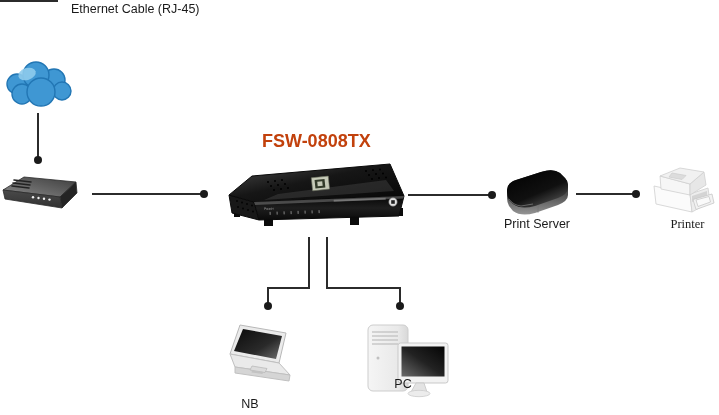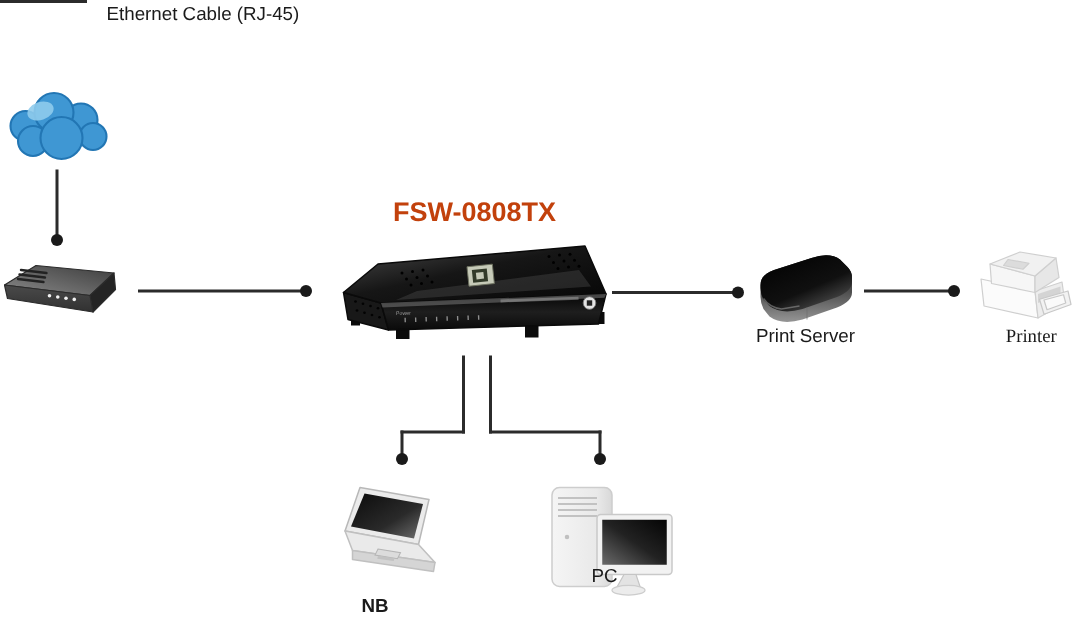--- a/index.html
+++ b/index.html
@@ -235,21 +235,21 @@
       </g>
       <polygon points="21,11 60,18 54,41 12,33" fill="url(#nbscr)"></polygon>
       <g stroke="#c0c0c0" stroke-width="1" stroke-linejoin="round">
         <polygon points="8,36 57,45 68,57 13,49" fill="#eaeaea"></polygon>
         <polygon points="13,49 68,57 67,63 13,55" fill="#d5d5d5"></polygon>
       </g>
       <polygon points="30,48 45,50.5 43,54.5 28,52" fill="#dcdcdc" stroke="#b5b5b5" stroke-width="0.7"></polygon>
       <polygon points="30,52.5 41,54 40.5,56 29.5,54.5" fill="#c2c2c2"></polygon>
     </svg>
   </div>
-  <div class="label center" style="left:222px;top:397px;width:56px;font-weight:bold;">NB</div>
+  <div class="label center" style="left:222px;top:397px;width:56px;">NB</div>
 
   <div class="abs" style="left:358px;top:314px;">
     <svg width="92" height="94" viewBox="0 0 92 94">
       <defs>
         <linearGradient id="tower" x1="0" y1="0" x2="1" y2="0">
           <stop offset="0" stop-color="#f5f5f5"></stop>
             <stop offset="0.75" stop-color="#e9e9e9"></stop>
             <stop offset="1" stop-color="#d8d8d8"></stop>
         </linearGradient>
         <linearGradient id="pcscr" x1="0" y1="1" x2="1" y2="0">

